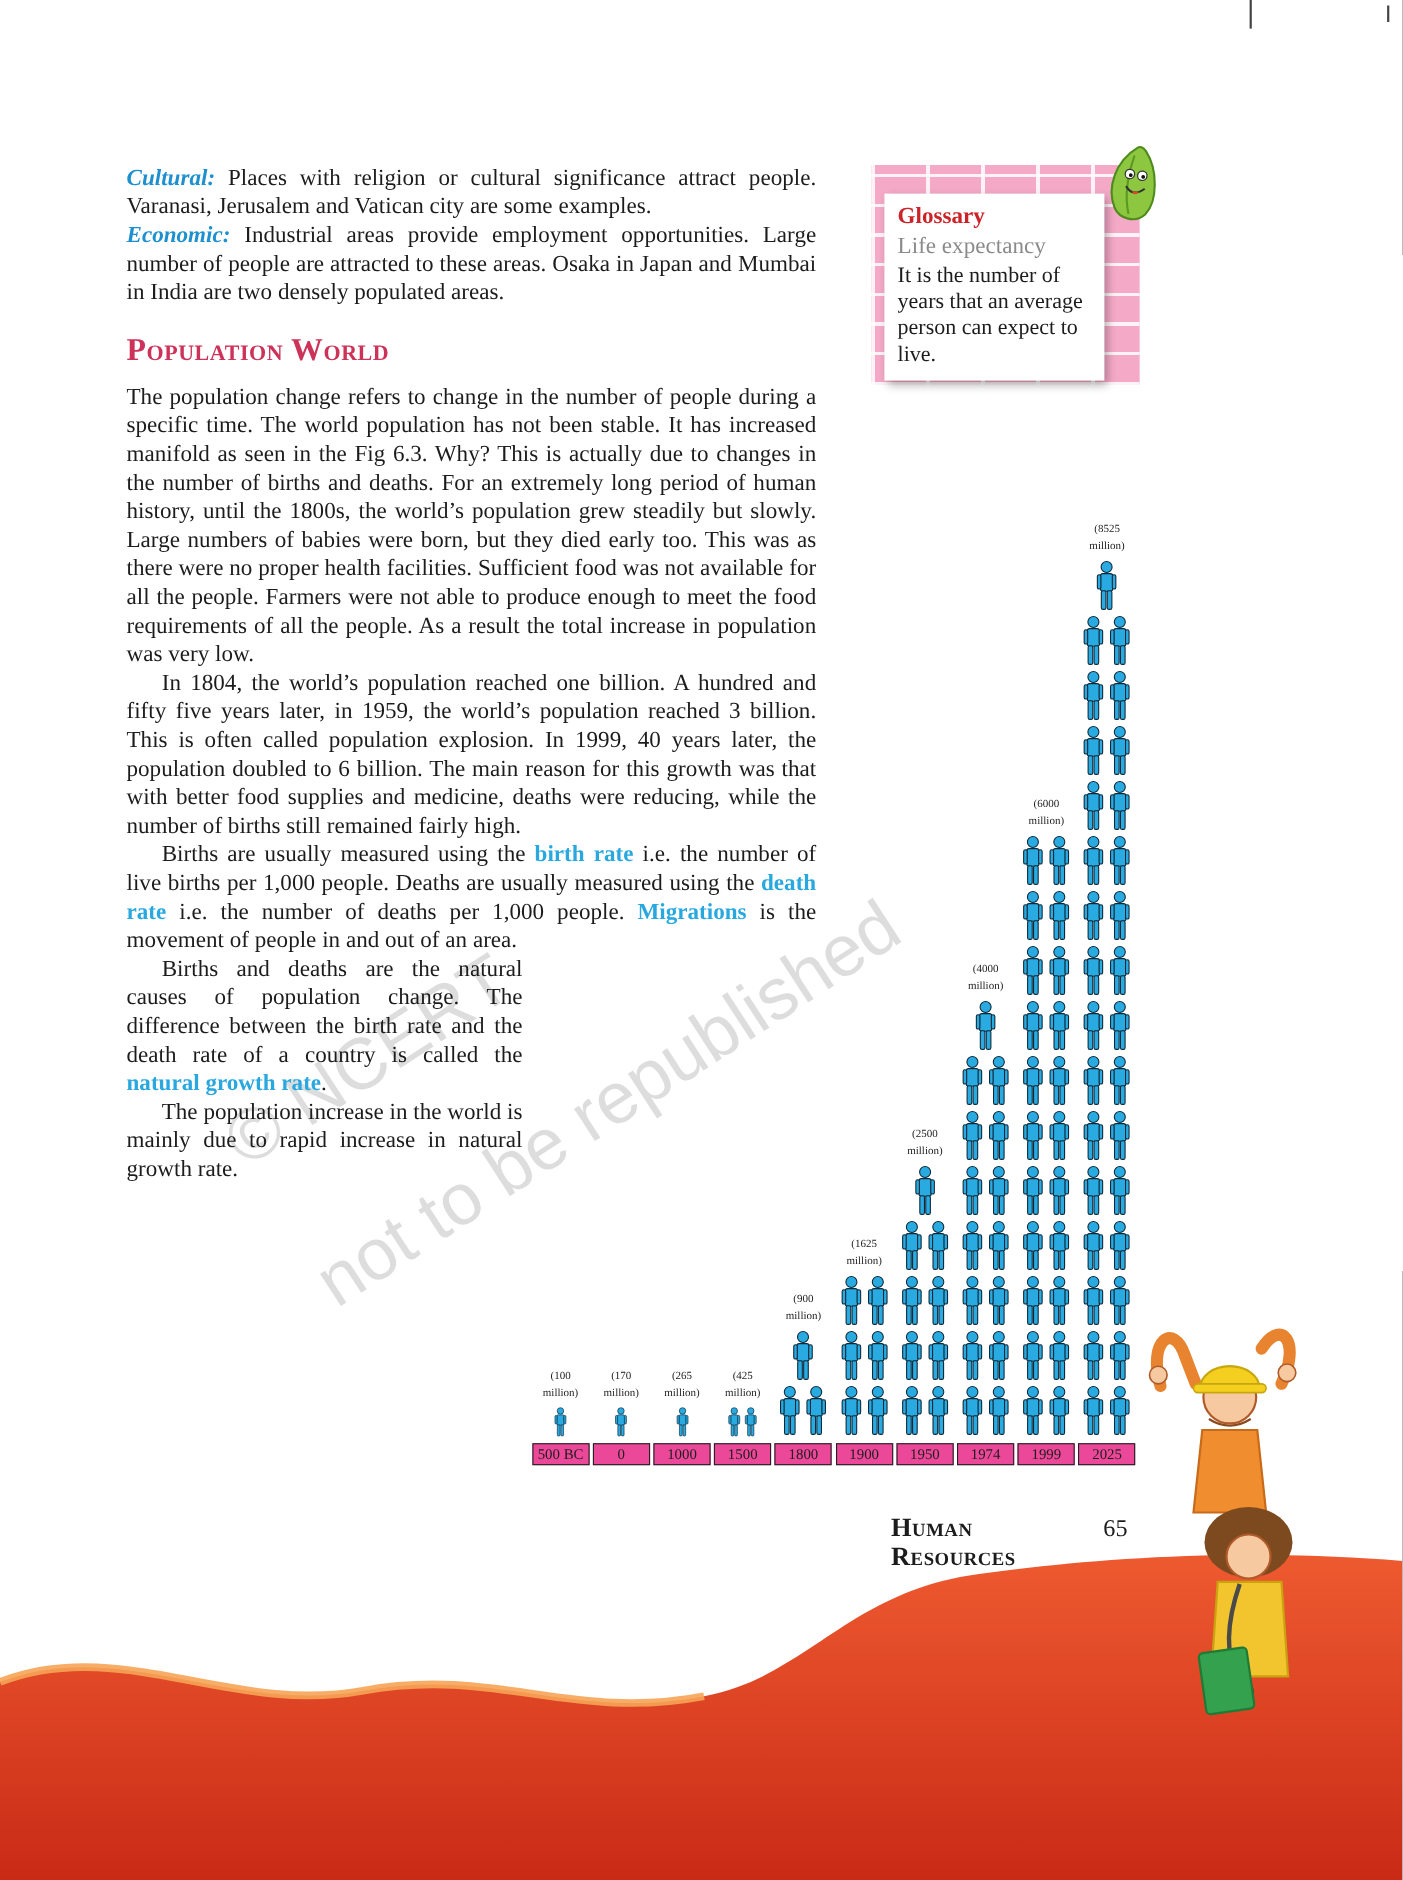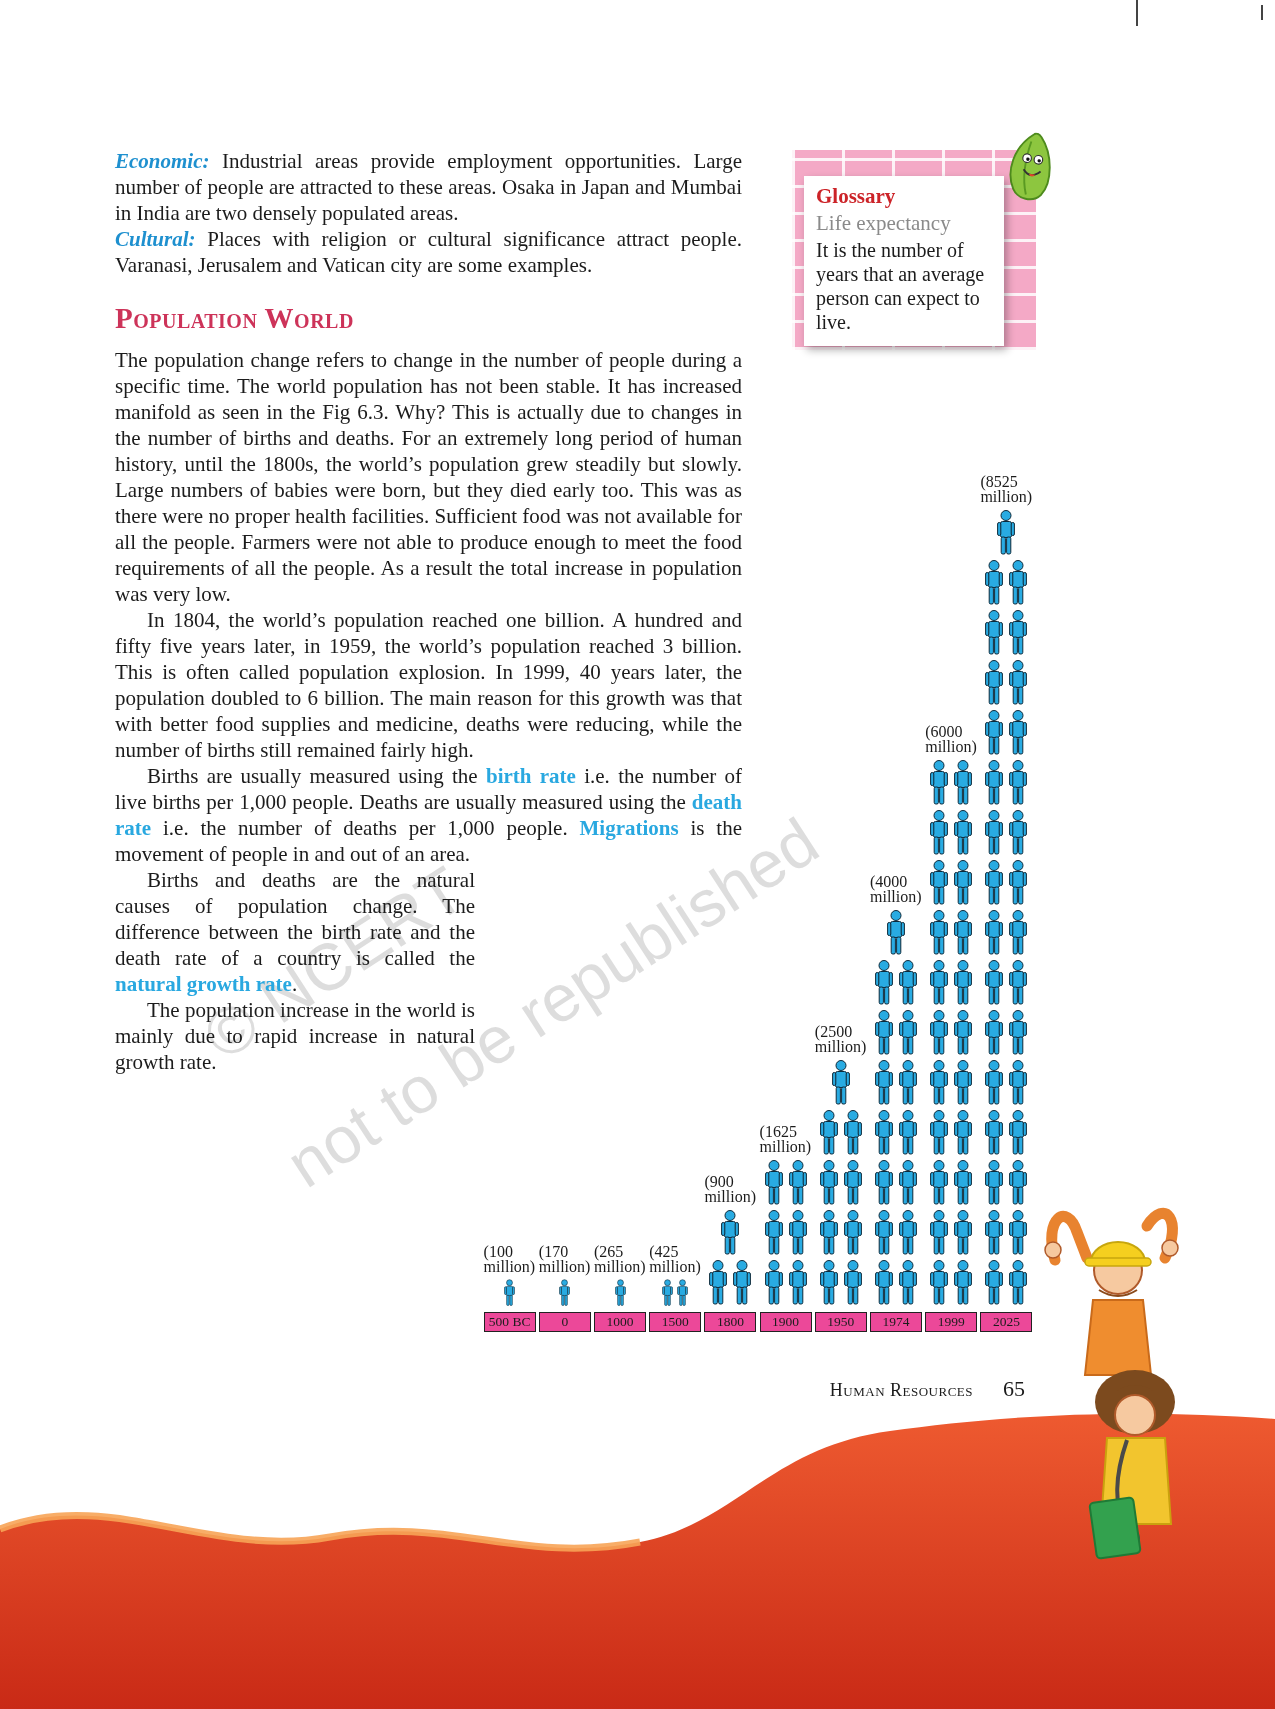--- a/index.html
+++ b/index.html
@@ -34,34 +34,34 @@
                  padding:8px 12px 12px;box-shadow:3px 4px 8px rgba(0,0,0,.3);}
   .glossary-title{color:#cc2328;font-weight:700;font-size:21px;margin:0 0 2px;}
   .glossary-term{color:#8a8a8a;font-weight:400;font-size:21px;margin:0;}
   .glossary-def{font-size:20px;line-height:24px;margin:2px 0 0;}
   .leaf{position:absolute;right:-22px;top:-18px;transform:rotate(8deg);}
 
   
   .chart-area{position:absolute;left:482px;top:402px;width:552px;height:930px;display:flex;
               align-items:flex-end;z-index:2;}
   .chart-column{flex:1;display:flex;flex-direction:column;justify-content:flex-end;align-items:center;min-width:0;}
-  .col-value-label{font-size:16px;line-height:15px;text-align:left;margin-bottom:3px;max-width:52px;}
+  .col-value-label{font-size:10px;line-height:15px;text-align:center;margin-bottom:3px;max-width:52px;}
   .icon-row{display:flex;gap:2px;justify-content:center;margin-top:2px;}
   .person.big{width:22px;height:48px;}
   .person.small{width:13px;height:28px;}
   .year-box{border:1.4px solid #222;background:#ec4899;font-size:13.5px;padding:1px 0;margin-top:5px;
             width:50px;text-align:center;}
 
   
   .fig-caption{position:absolute;left:555px;top:1342px;width:450px;text-align:center;
                font-style:italic;font-size:21.5px;z-index:2;}
   .fig-label{font-weight:700;}
   .page-footer{position:absolute;left:810px;top:1376px;width:215px;display:flex;align-items:baseline;
                justify-content:flex-end;gap:30px;z-index:2;}
-  .footer-section{font-variant:small-caps;font-size:18px;letter-spacing:.5px;}
+  .footer-section{font-variant:small-caps;font-size:24px;letter-spacing:.5px;font-weight:bold;}
   .footer-num{font-size:22px;}
 
   
   .bottom-wave{position:absolute;left:0;bottom:0;width:1275px;height:330px;z-index:3;}
   .year-line{position:absolute;left:0;top:1538px;width:100%;text-align:center;font-size:17px;
              color:#1b1b1b;z-index:5;}
   .mascot{position:absolute;left:1015px;top:1140px;z-index:4;}
 </style>
 </head>
 <body>
@@ -70,22 +70,22 @@
 
   <div class="trim-vert"></div>
   <div class="trim-corner"></div>
 
   <div class="watermark">
     <div>© NCERT</div>
     <div>not to be republished</div>
   </div>
 
   <div class="text-col">
+    <p class="body-p"><span class="term-blue">Cultural:</span><span> Places with religion or cultural significance attract people. Varanasi, Jerusalem and Vatican city are some examples.</span></p>
     <p class="body-p"><span class="term-blue">Economic:</span><span> Industrial areas provide employment opportunities. Large number of people are attracted to these areas. Osaka in Japan and Mumbai in India are two densely populated areas.</span></p>
-    <p class="body-p"><span class="term-blue">Cultural:</span><span> Places with religion or cultural significance attract people. Varanasi, Jerusalem and Vatican city are some examples.</span></p>
 
     <h2 class="section-heading">Population World</h2>
 
     <p class="body-p">The population change refers to change in the number of people during a specific time. The world population has not been stable. It has increased manifold as seen in the Fig 6.3. Why?  This is actually due to changes in the number of births and deaths.  For an extremely long period of human history, until the 1800s, the world’s population grew steadily but slowly. Large numbers of babies were born, but they died early too. This was as there were no proper health facilities. Sufficient food was not available for all the people. Farmers were not able to produce enough to meet the food requirements of all the people. As a result the total increase in population was very low.</p>
     <p class="body-p indent">In 1804, the world’s population reached one billion. A hundred and fifty five years later, in 1959, the world’s population reached 3 billion. This is often called population explosion. In 1999, 40 years later, the population doubled to 6 billion. The main reason for this growth was that with better food supplies and medicine, deaths were reducing, while the number of births still remained fairly high.</p>
     <p class="body-p indent"><span>Births are usually measured using the </span><span class="kw">birth rate</span><span> i.e. the number of live births per 1,000 people. Deaths are usually measured using the </span><span class="kw">death rate</span><span> i.e. the number of deaths per 1,000 people. </span><span class="kw">Migrations</span><span> is the movement of people in and out of an area.</span></p>
 
     <div class="narrow">
       <p class="body-p indent"><span>Births and deaths are the natural causes of population change. The difference between the birth rate and the death rate of a country is called the </span><span class="kw">natural growth rate</span><span>.</span></p>
       <p class="body-p indent">The population increase in the world is mainly due to rapid increase in natural growth rate.</p>

